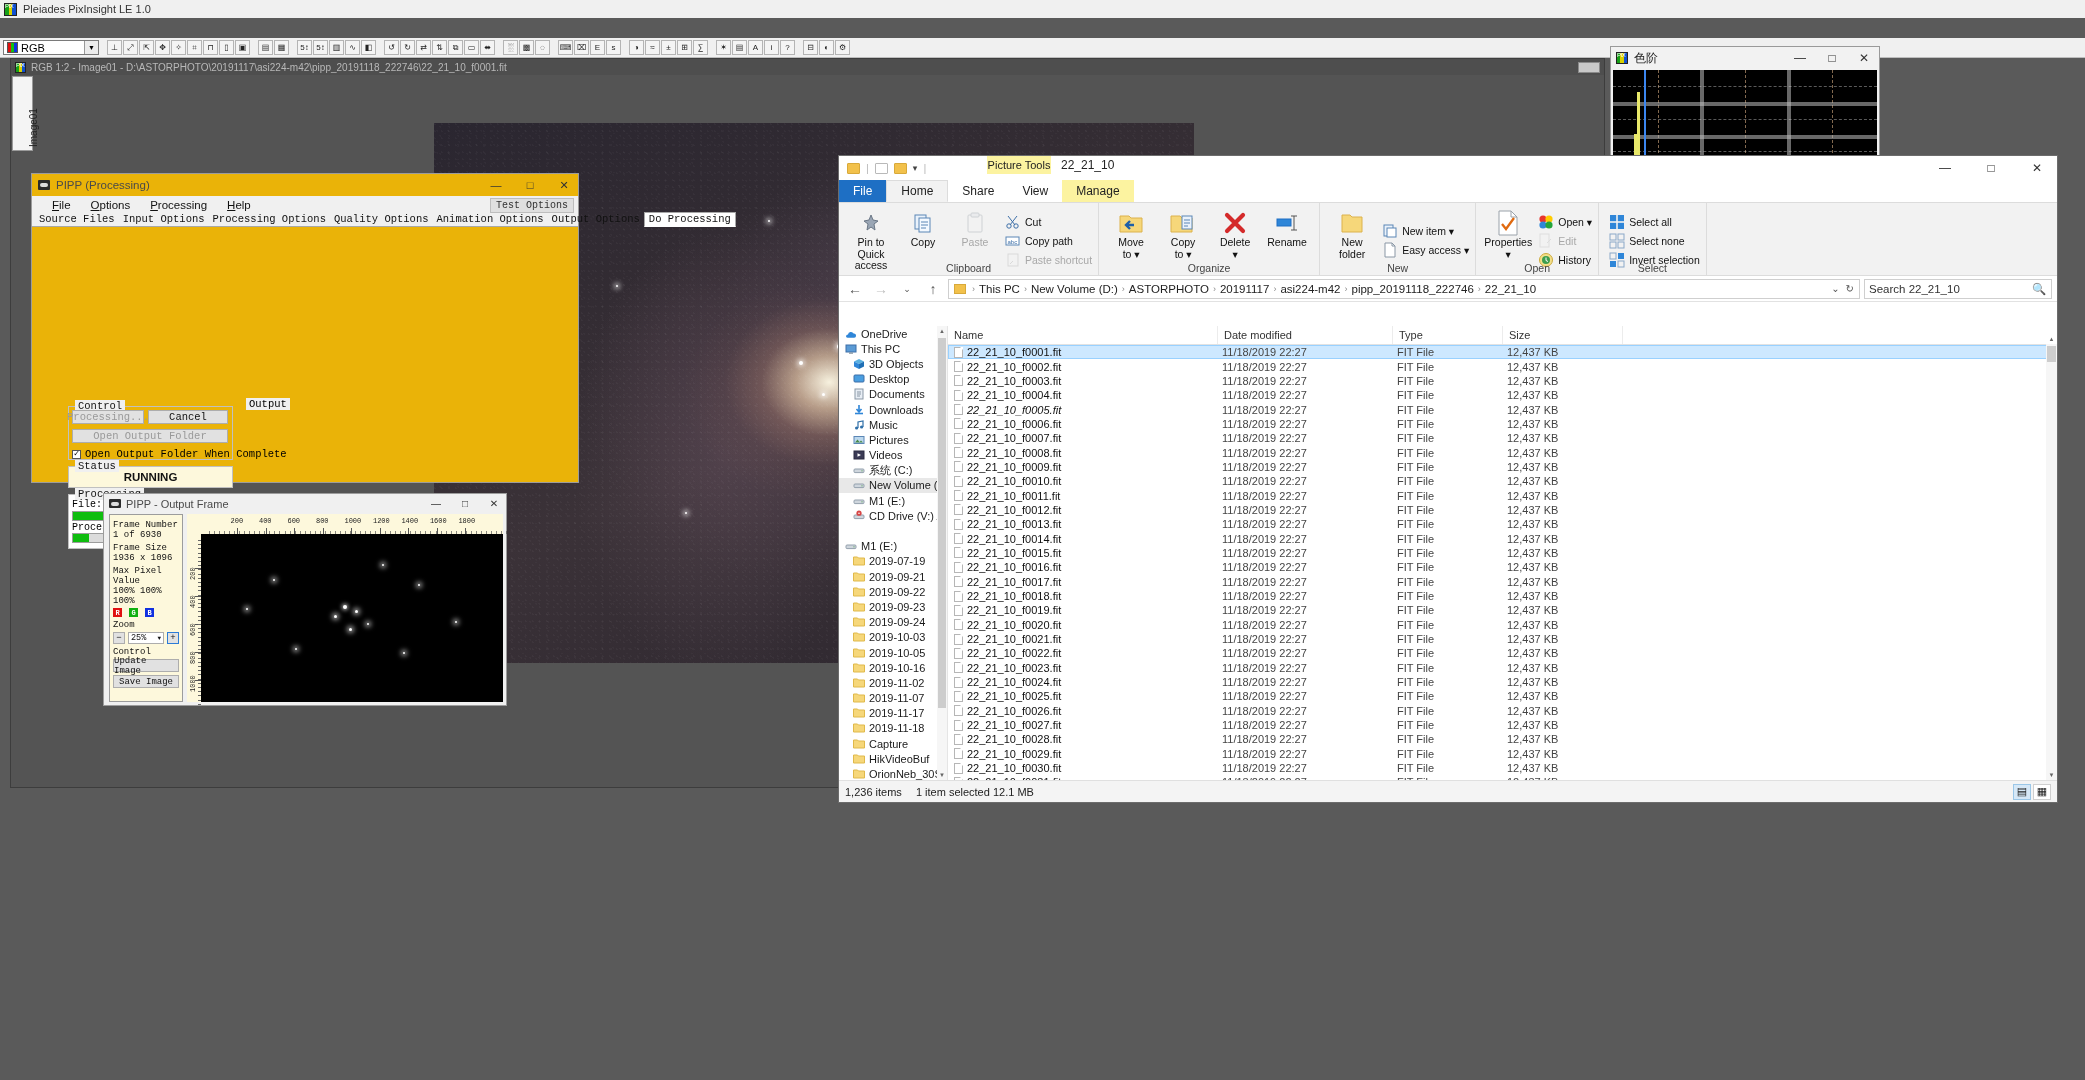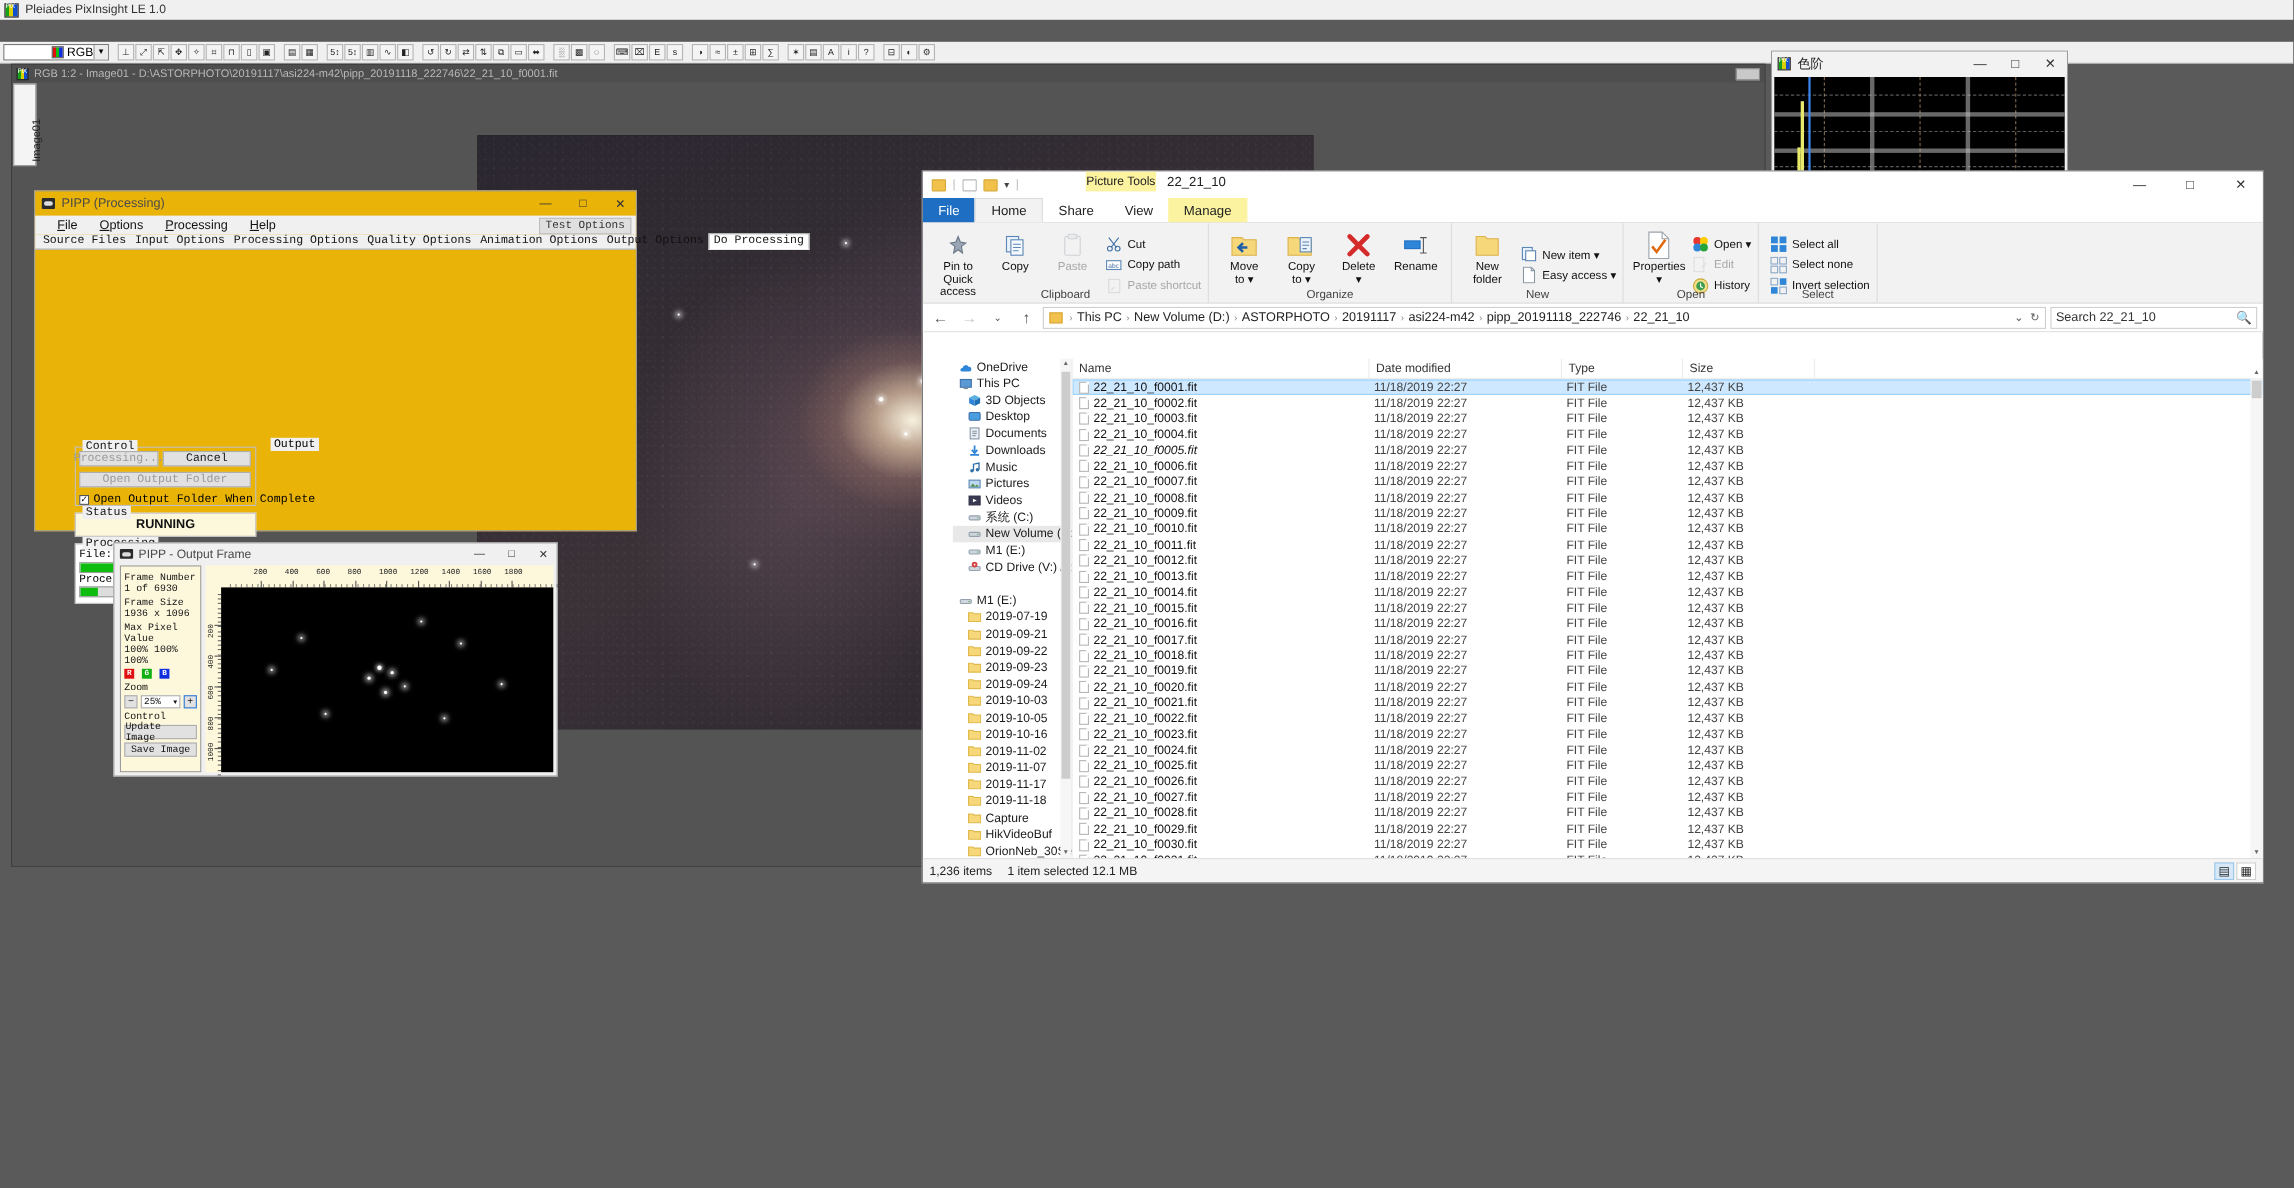--- a/index.html
+++ b/index.html
@@ -22,21 +22,21 @@
   .pix-logo:after{content:"PIX";position:absolute;left:0;top:-1px;font-size:6px;color:#fff;
      font-family:"Liberation Sans",sans-serif;letter-spacing:-.5px;}
 
   #pix-menubar{position:absolute;left:0;top:18px;width:2085px;height:20px;background:#f0f0f0;
     display:flex;align-items:center;padding-left:6px;box-sizing:border-box;}
   #pix-menubar .mi{font-size:12px;color:#111;padding:1px 8px;cursor:default;}
 
   #pix-toolbar{position:absolute;left:0;top:38px;width:2085px;height:20px;background:#f0f0f0;
     border-bottom:1px solid #bdbdbd;display:flex;align-items:center;padding-left:3px;box-sizing:border-box;gap:1px;}
   .combo-rgb{width:96px;height:15px;background:#fff;border:1px solid #7a7a7a;display:flex;align-items:center;
-    font-size:11px;box-sizing:border-box;padding-left:40px;}
+    font-size:11px;box-sizing:border-box;}
   .combo-rgb .sw{width:11px;height:11px;margin:0 3px;flex:0 0 auto;
      background:linear-gradient(90deg,#e01010 0 33%,#10c010 33% 66%,#1030e0 66% 100%);border:1px solid #555;box-sizing:border-box;}
   .combo-rgb .lbl{flex:1;}
   .combo-rgb .arw{width:13px;height:13px;border-left:1px solid #999;display:flex;align-items:center;justify-content:center;font-size:7px;background:#ececec;}
   .tbtn{width:15px;height:15px;background:#f4f4f4;border:1px solid #b4b4b4;box-sizing:border-box;
      display:flex;align-items:center;justify-content:center;font-size:8px;color:#222;overflow:hidden;}
   .tsep{width:6px;}
 
   
   #pix-workspace{position:absolute;left:0;top:58px;width:2085px;height:1022px;background:#5a5a5a;}
@@ -178,21 +178,21 @@
   .navbtn.dim{color:#c0c0c0;}
   #crumbs{flex:1;height:20px;border:1px solid #cfcfcf;background:#fff;display:flex;align-items:center;
      padding:0 2px;box-sizing:border-box;font-size:11.5px;color:#222;gap:1px;}
   #crumbs .cf{width:12px;height:10px;background:#f2c14b;border:1px solid #d8a93a;box-sizing:border-box;margin:0 3px;}
   #crumbs .sep{color:#888;font-size:9px;padding:0 2px;}
   #crumbs .ci{padding:0 1px;}
   #crumbs .tail{margin-left:auto;display:flex;gap:6px;padding-right:3px;color:#555;font-size:10px;}
   #search{width:188px;height:20px;border:1px solid #cfcfcf;background:#fff;display:flex;align-items:center;
      padding:0 4px;box-sizing:border-box;font-size:11.5px;color:#333;}
   #search .sp{flex:1;}
-  #exp-body{position:absolute;left:0;top:170px;right:0;bottom:22px;display:flex;background:#fff;margin-left:27px;}
+  #exp-body{position:absolute;left:0;top:170px;right:0;bottom:22px;display:flex;background:#fff;}
   #nav{width:108px;border-right:1px solid #e5e5e5;overflow:hidden;position:relative;background:#fff;}
   .navrow{height:15.2px;display:flex;align-items:center;gap:4px;font-size:11px;color:#1a1a1a;padding-left:6px;
      box-sizing:border-box;white-space:nowrap;}
   .navrow.sel{background:#e8e8e8;}
   .navrow.indent1{padding-left:14px;}
   .nico{width:12px;height:12px;flex:0 0 auto;display:flex;align-items:center;justify-content:center;}
   #nav-scroll{position:absolute;right:0;top:0;width:10px;height:100%;background:#f6f6f6;}
   #nav-scroll .thumb{position:absolute;left:1px;width:8px;background:#cdcdcd;border-radius:0;}
   #nav-scroll .ar{height:10px;display:flex;align-items:center;justify-content:center;font-size:6px;color:#666;}
   #files{flex:1;position:relative;overflow:hidden;}

